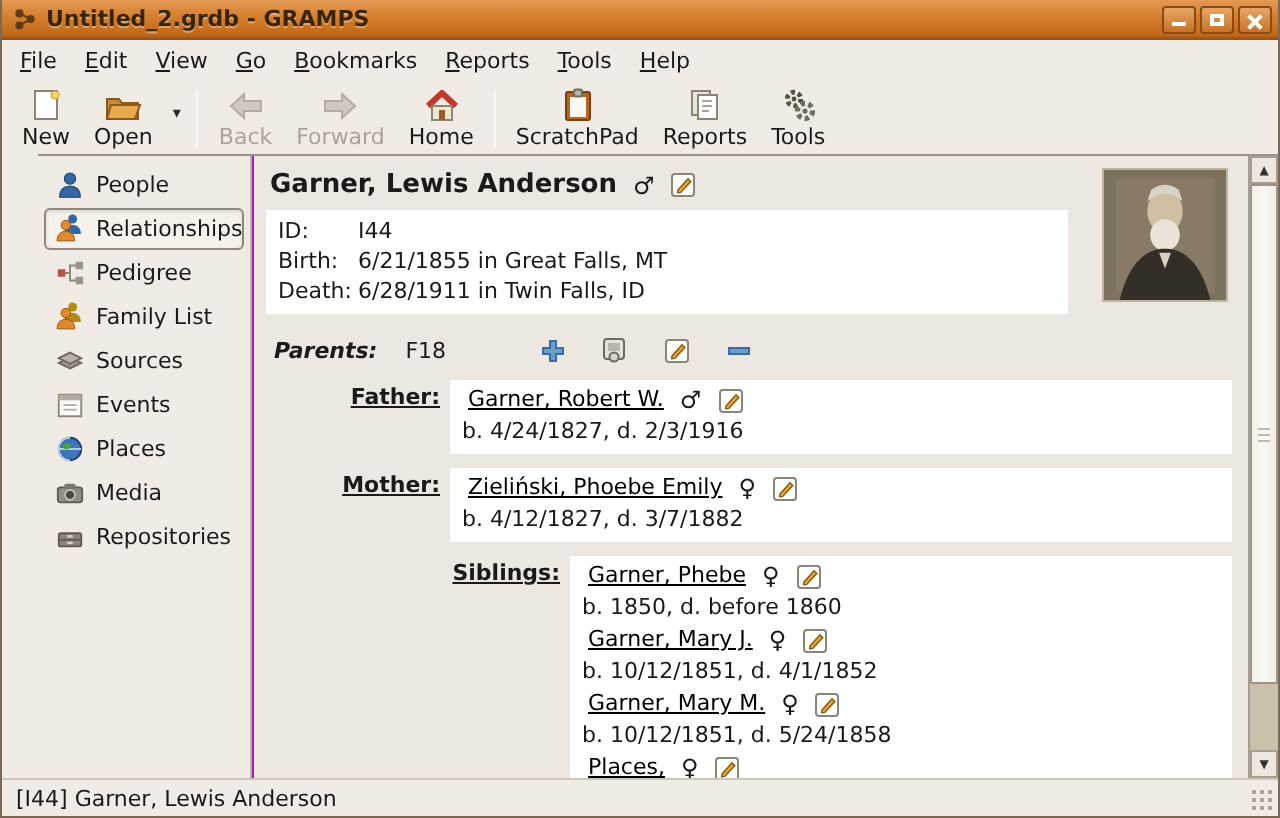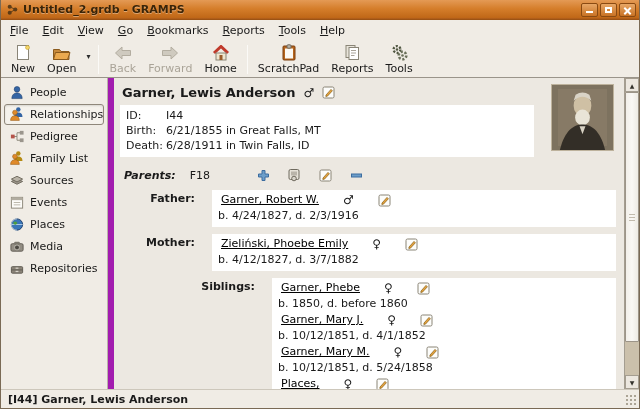--- a/index.html
+++ b/index.html
@@ -33,70 +33,70 @@
   
   .toolbar { height:36px; flex:0 0 36px; display:flex; align-items:flex-start; background:#f0ece5; padding:1px 4px 0; }
   .tbtn { display:flex; flex-direction:column; align-items:center; gap:2px; padding:2px 6px 1px; border-radius:3px; }
   .tbtn .ticon { width:20px; height:17px; display:flex; align-items:center; justify-content:center; }
   .tbtn .tlabel { font-size:11px; line-height:12px; }
   .tbtn.disabled .tlabel { color:#aaa498; }
   .tsep { width:1px; align-self:stretch; margin:3px 4px; background:#d4cec2; border-right:1px solid #fbfaf7; }
   .tdrop { padding:10px 4px; font-size:8px; color:#2c2c2c; }
 
   
-  .appbody { flex:1 1 auto; display:flex; min-height:0; border-top:1px solid #9a948a; }
+  .appbody { flex:1 1 auto; display:flex; min-height:0; border-top:1px solid #9a948a;margin-left:18px; }
 
   .sidebar { width:107px; flex:0 0 107px; background:#f0ece5; border-right:1px solid #b9b3a7;
              padding:4px 3px; display:flex; flex-direction:column; gap:1px; }
   .sitem { display:flex; align-items:center; gap:5px; padding:2px 4px; border:1px solid transparent; border-radius:3px; }
   .sitem.selected { background:#f5f2ec; border-color:#8f877a; box-shadow:inset 0 1px 2px rgba(0,0,0,.12); }
   .sicon { width:16px; height:15px; flex:0 0 16px; }
 
-  .contentwrap { flex:1 1 auto; display:flex; min-width:0; background:#ece8e1; border-left:6px solid #a21caf; }
+  .contentwrap { flex:1 1 auto; display:flex; min-width:0; background:#ece8e1; border-left:1px solid #a21caf; }
   .content { flex:1 1 auto; min-width:0; overflow:hidden; position:relative; padding:5px 6px; }
 
   .person-header { display:flex; align-items:center; gap:8px; margin:2px 0 5px 2px; }
   .person-name { font-size:13px; font-weight:bold; }
   .gender { font-size:12px; }
   .editicon { width:13px; height:13px; }
 
   .infobox { background:#fff; margin-right:84px; padding:3px 6px 4px; }
   .inforow { display:flex; line-height:15px; }
   .infolabel { width:40px; color:#1a1a1a; }
   .photo { position:absolute; top:6px; right:10px; width:63px; height:67px; border:1px solid #bdb29c; }
 
   .parentsrow { display:flex; align-items:center; margin:11px 0 8px 4px; }
   .parentslabel { font-style:italic; font-weight:bold; }
   .famid { margin-left:14px; }
   .paricons { display:flex; align-items:center; gap:17px; margin-left:46px; }
   .paricon { width:14px; height:14px; display:flex; align-items:center; justify-content:center; }
 
   .relrow { display:flex; margin-bottom:7px; }
-  .rellabel { width:92px; flex:0 0 92px; text-align:right; font-weight:bold; padding-right:17px; padding-top:2px; }
+  .rellabel { width:92px; flex:0 0 92px; text-align:right; font-weight:bold; padding-right:5px; padding-top:2px;text-decoration:underline; }
   .rellabel.sib { width:152px; flex:0 0 152px; }
   .relbox { flex:1 1 auto; background:#fff; padding:2px 6px 3px; margin-right:2px; }
   .relbox.sibbox { min-height:132px; }
-  .nameline { display:flex; align-items:center; gap:24px; line-height:16px; padding-left:3px; }
+  .nameline { display:flex; align-items:center; gap:8px; line-height:16px; padding-left:3px; }
   .plink { color:#000; text-decoration:underline; }
   .dateline { line-height:16px; min-height:16px; }
 
   
   .vscroll { width:15px; flex:0 0 15px; background:#cbc0ab; border-left:1px solid #a49d90; display:flex; flex-direction:column; }
   .sbtn { height:14px; flex:0 0 14px; background:#ece7df; border:1px solid #a49d90; display:flex; align-items:center; justify-content:center;
           font-size:6px; color:#34322c; }
   .sthumb { height:250px; flex:0 0 250px; background:linear-gradient(90deg,#f2efe9,#faf8f5 50%,#eeebe4); border:1px solid #9c9488;
             border-radius:1px; position:relative; }
   .sgrip { position:absolute; left:3px; right:3px; top:50%; height:9px; margin-top:-5px;
            background:repeating-linear-gradient(0deg,#b5ac9c 0 1px,transparent 1px 3px); opacity:.8; }
   .strack { flex:1 1 auto; }
   .sbtn.bottom { margin-top:auto; }
 
   
   .statusbar { height:19px; flex:0 0 19px; background:#f0ece5; border-top:1px solid #cdc7bb; display:flex; align-items:center;
-               padding:0 4px 0 7px; position:relative;font-weight:bold; }
+               padding:0 4px 0 7px; position:relative; }
   .grip { position:absolute; right:2px; bottom:2px; width:12px; height:12px;
           background-image:radial-gradient(#aba495 1px, transparent 1.2px); background-size:4px 4px; }
 </style>
 </head>
 <body>
 
 <svg width="0" height="0" style="position:absolute">
   <defs>
     <g id="i-edit">
       <rect x="1" y="1" width="11" height="11" rx="1.5" fill="#fdfdfb" stroke="#8a8577" stroke-width="1"></rect>

